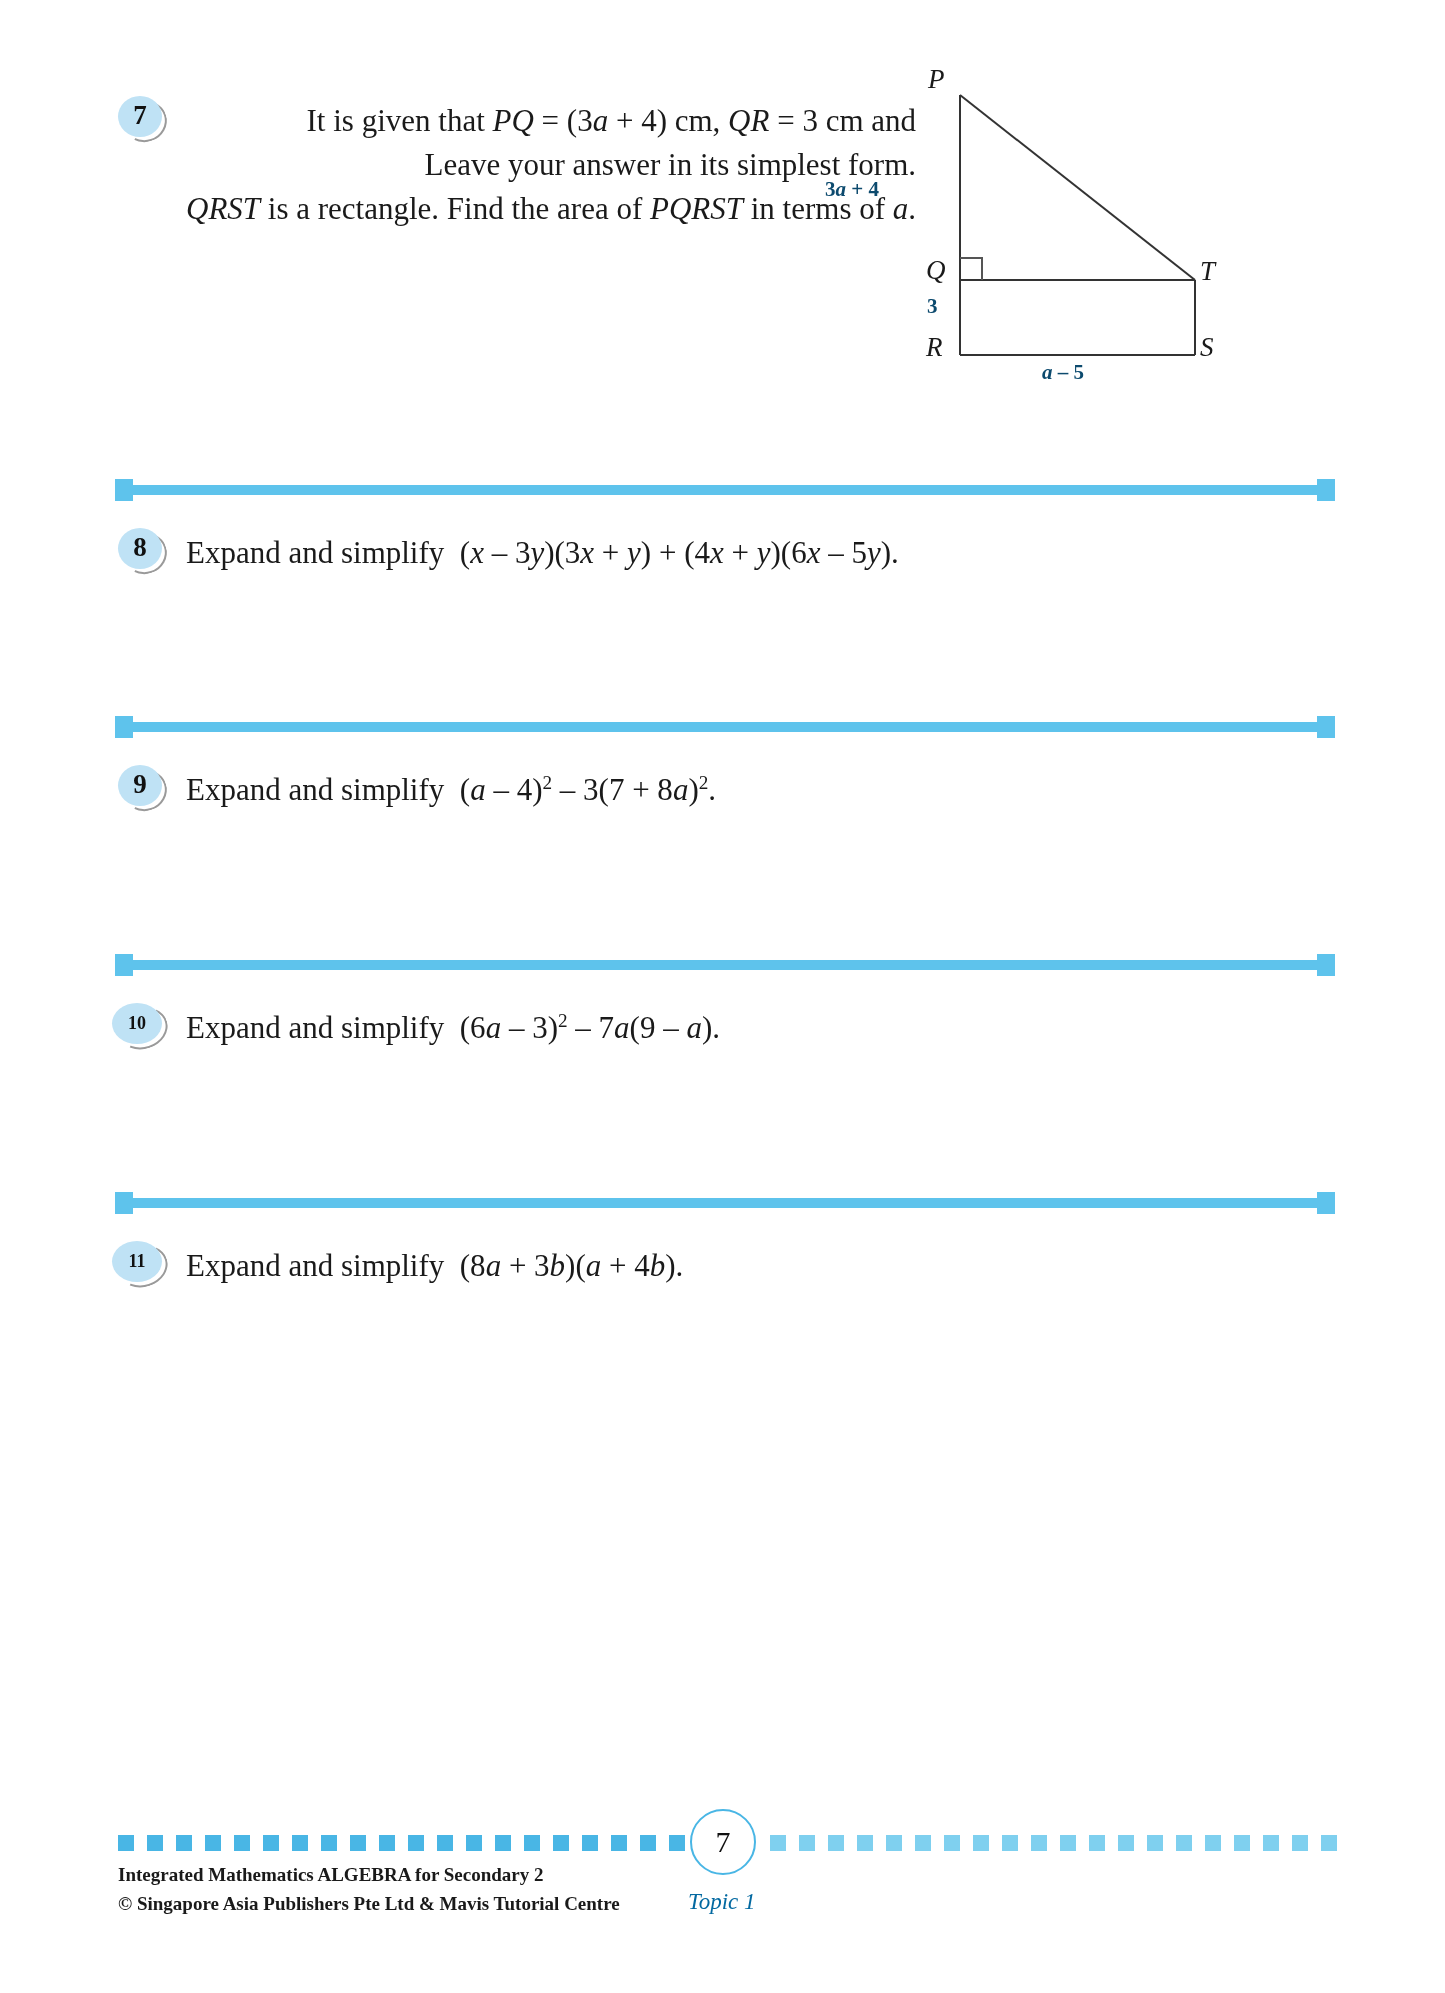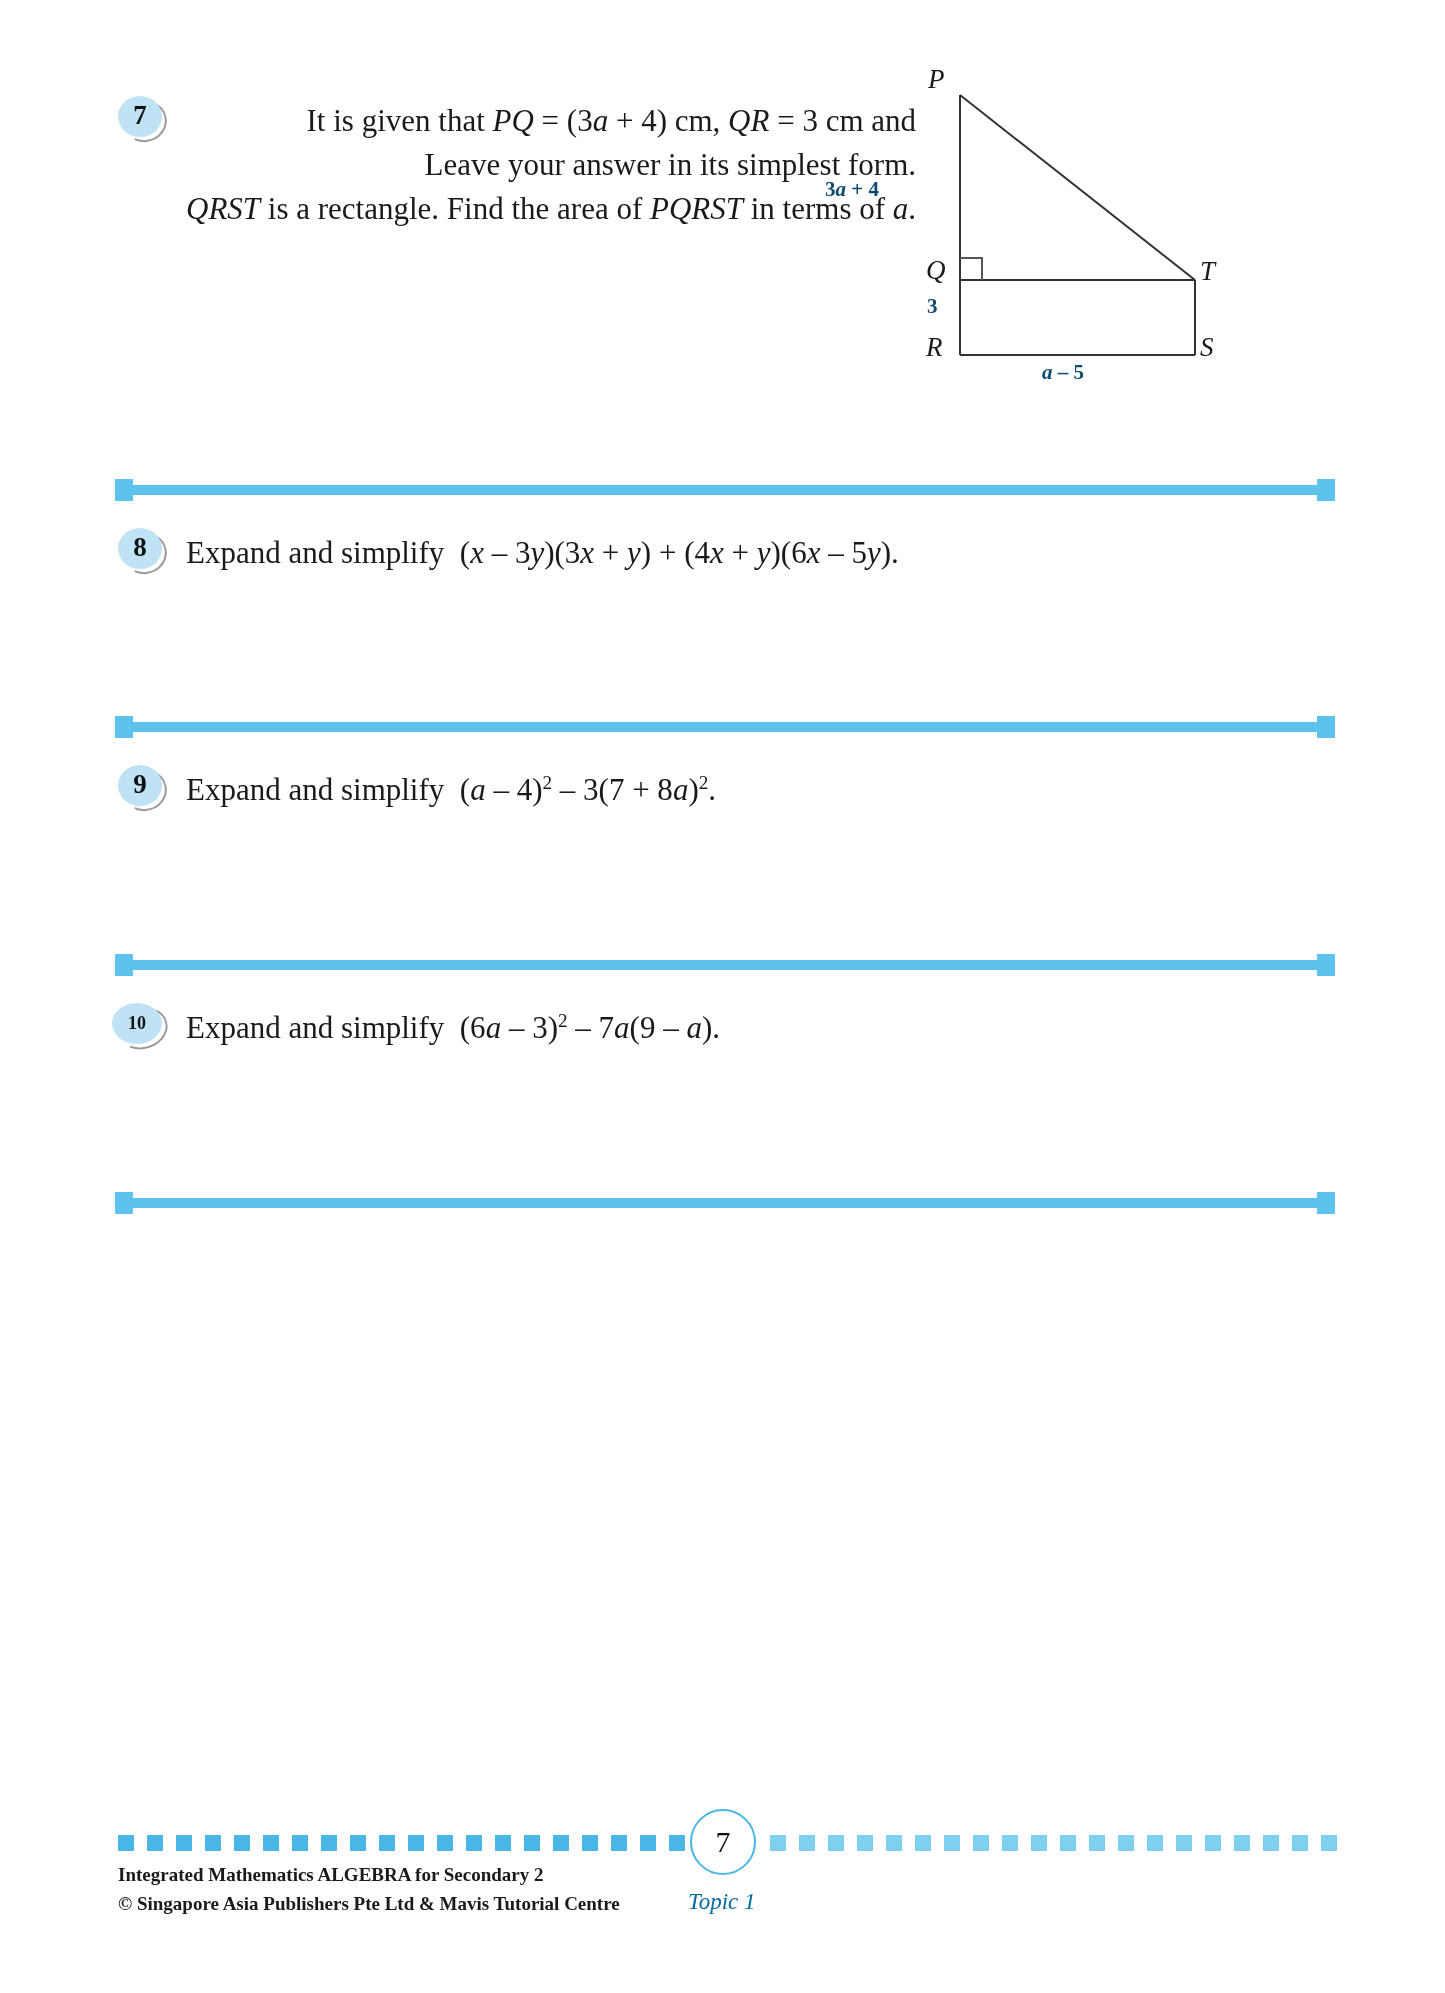--- a/index.html
+++ b/index.html
@@ -286,20 +286,33 @@
     </div>
     <div class="qbody">
       <span class="line">
         Expand and simplify&nbsp; (6<i class="v">a</i> – 3)<span class="sup">2</span> – 7<i class="v">a</i>(9 – <i class="v">a</i>).
       </span>
     </div>
   </div>
 
   <div class="divider" style="left:118px; top:1198px; width:1214px;"></div>
 
+  <div class="question" style="left:112px; top:1241px;">
+    <div class="qnum wide">
+      <div class="shadow"></div>
+      <div class="disc">
+        <span>11</span>
+      </div>
+    </div>
+    <div class="qbody">
+      <span class="line">
+        Expand and simplify&nbsp; (8<i class="v">a</i> + 3<i class="v">b</i>)(<i class="v">a</i> + 4<i class="v">b</i>).
+      </span>
+    </div>
+  </div>
 
   <div class="footer">
 
     <div class="dots left">
       <i class="d"></i>
         <i class="d"></i>
         <i class="d"></i>
         <i class="d"></i>
         <i class="d"></i>
       <i class="d"></i>

